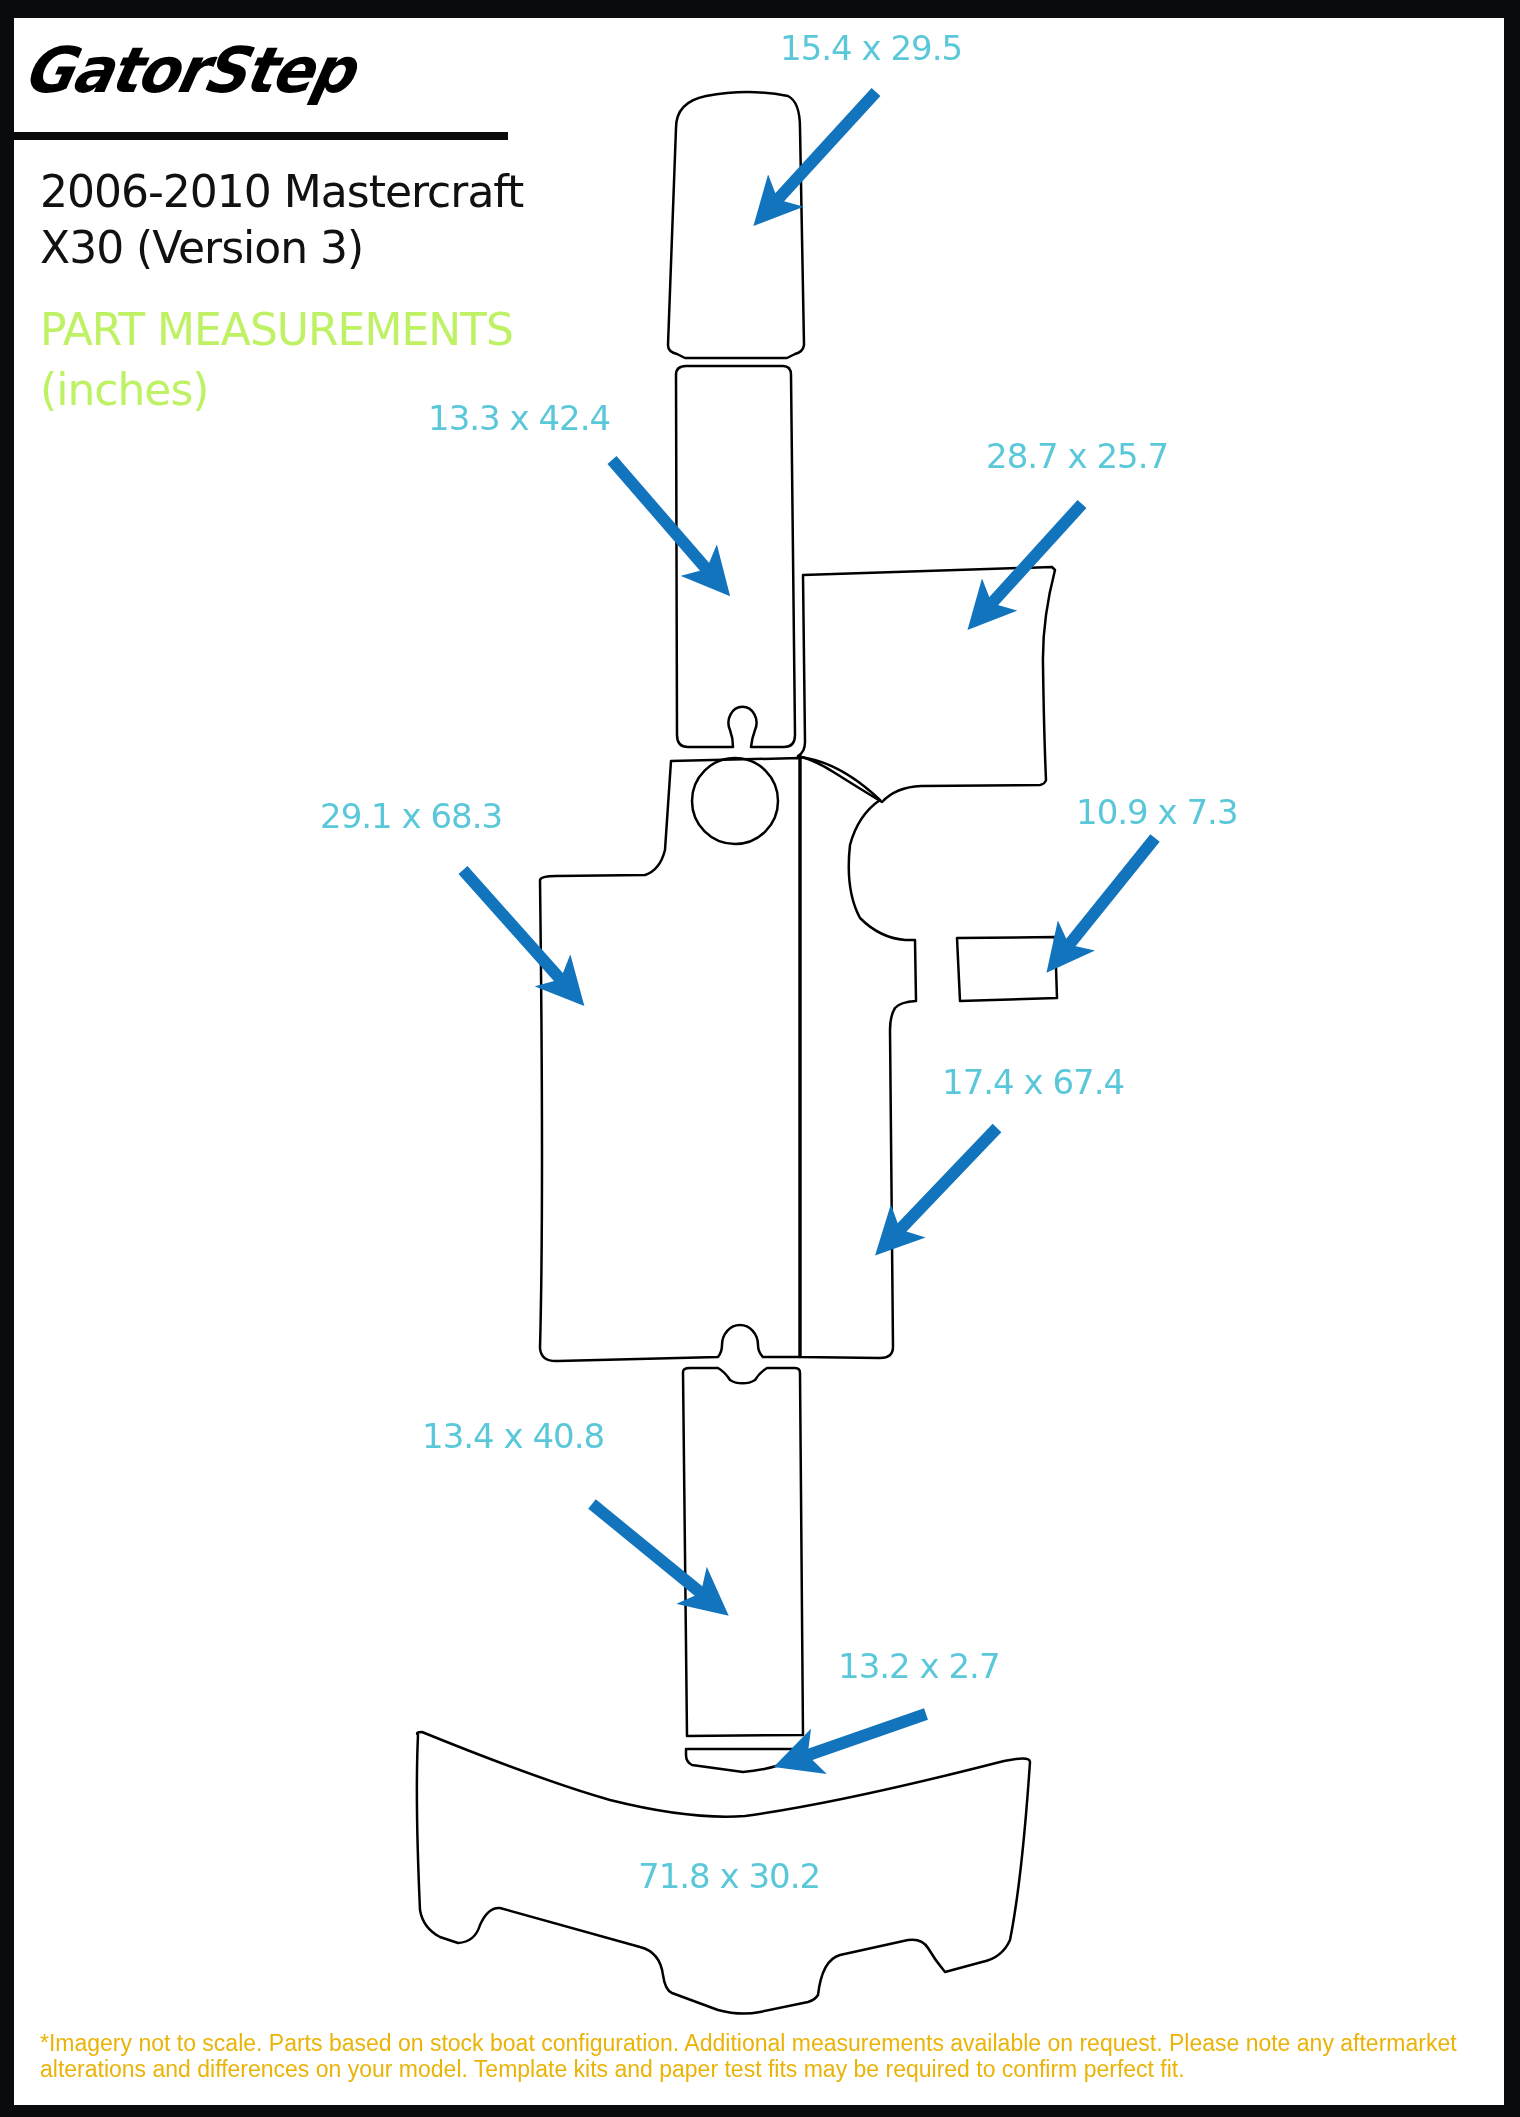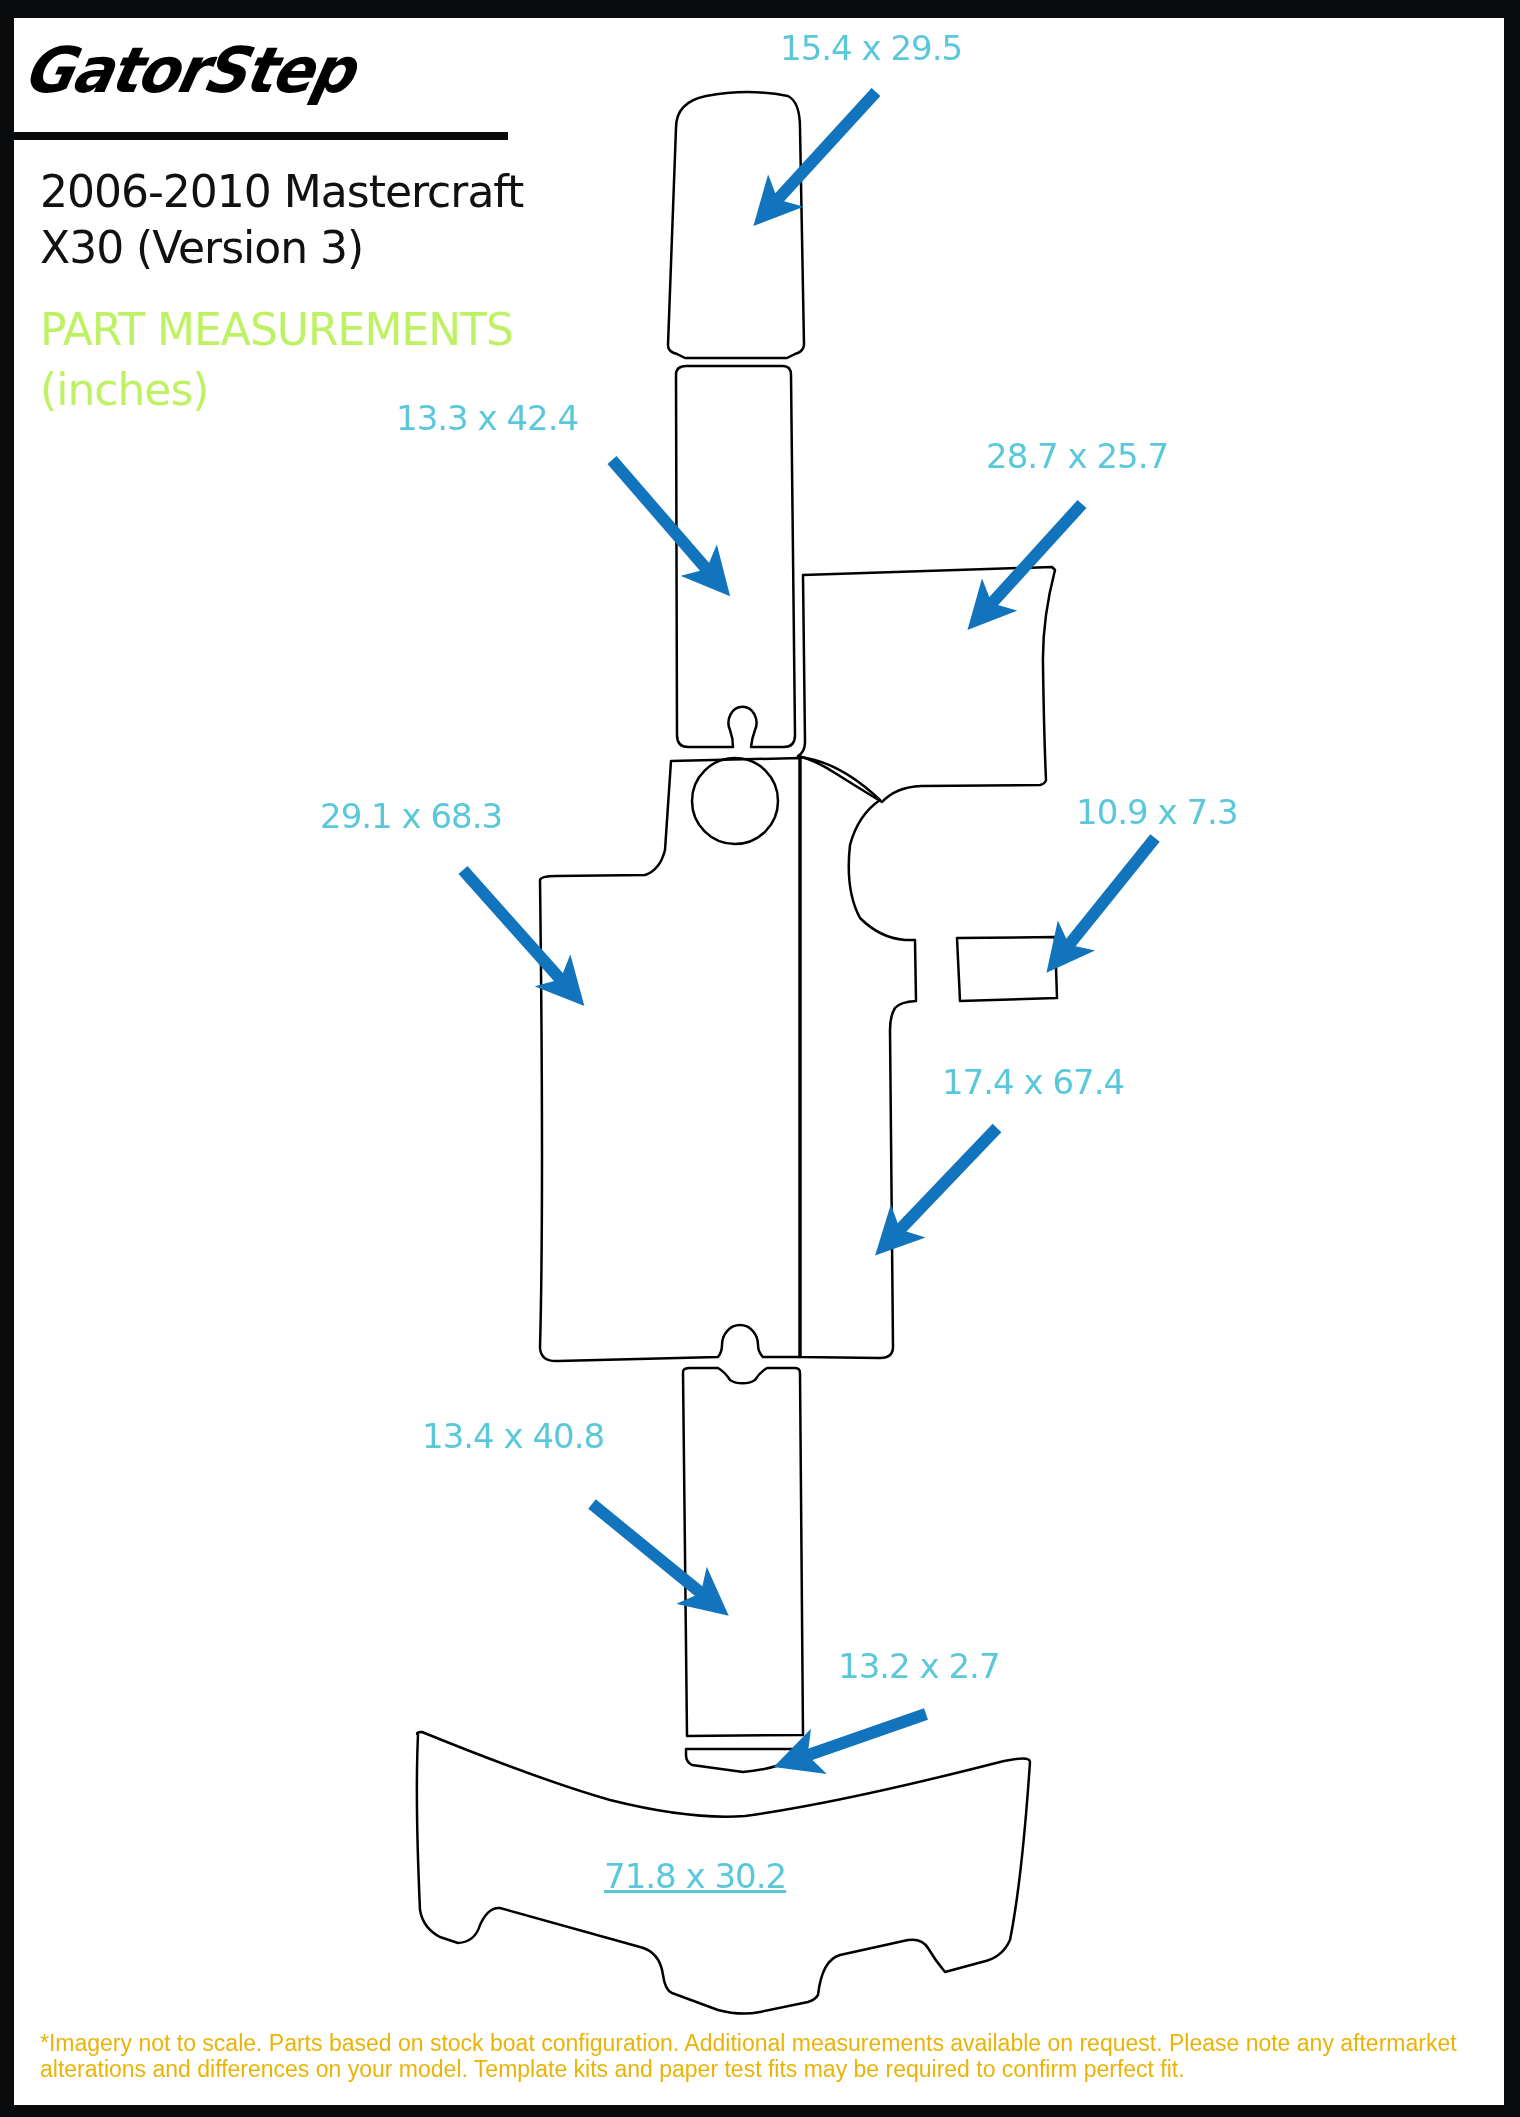--- a/index.html
+++ b/index.html
@@ -65,25 +65,25 @@
     <line x1="1082" y1="504" x2="982" y2="614" marker-end="url(#ah)"></line>
     <line x1="1155" y1="838" x2="1060" y2="956" marker-end="url(#ah)"></line>
     <line x1="463" y1="870" x2="570" y2="990" marker-end="url(#ah)"></line>
     <line x1="997" y1="1128" x2="890" y2="1240" marker-end="url(#ah)"></line>
     <line x1="592" y1="1504" x2="712" y2="1602" marker-end="url(#ah)"></line>
     <line x1="926" y1="1714" x2="794" y2="1760" marker-end="url(#ah)"></line>
   </g>
 </svg>
 
 <div class="lbl" style="left:780px; top:28px;">15.4 x 29.5</div>
-<div class="lbl" style="left:396px; top:398px;">13.3 x 42.4</div>
+<div class="lbl" style="left:428px; top:398px;">13.3 x 42.4</div>
 <div class="lbl" style="left:986px; top:436px;">28.7 x 25.7</div>
 <div class="lbl" style="left:1076px; top:772px;margin-top:20px;">10.9 x 7.3</div>
 <div class="lbl" style="left:320px; top:796px;">29.1 x 68.3</div>
 <div class="lbl" style="left:942px; top:1062px;text-align:center;">17.4 x 67.4</div>
 <div class="lbl" style="left:422px; top:1416px;">13.4 x 40.8</div>
 <div class="lbl" style="left:838px; top:1646px;">13.2 x 2.7</div>
-<div class="lbl" style="left:604px; top:1856px;text-decoration:underline;">71.8 x 30.2</div>
+<div class="lbl" style="left:638px; top:1856px;">71.8 x 30.2</div>
 
 <div class="footnote">
   <div>*Imagery not to scale. Parts based on stock boat configuration. Additional measurements available on request. Please note any aftermarket</div>
   <div>alterations and differences on your model. Template kits and paper test fits may be required to confirm perfect fit.</div>
 </div>
 
 </body></html>

